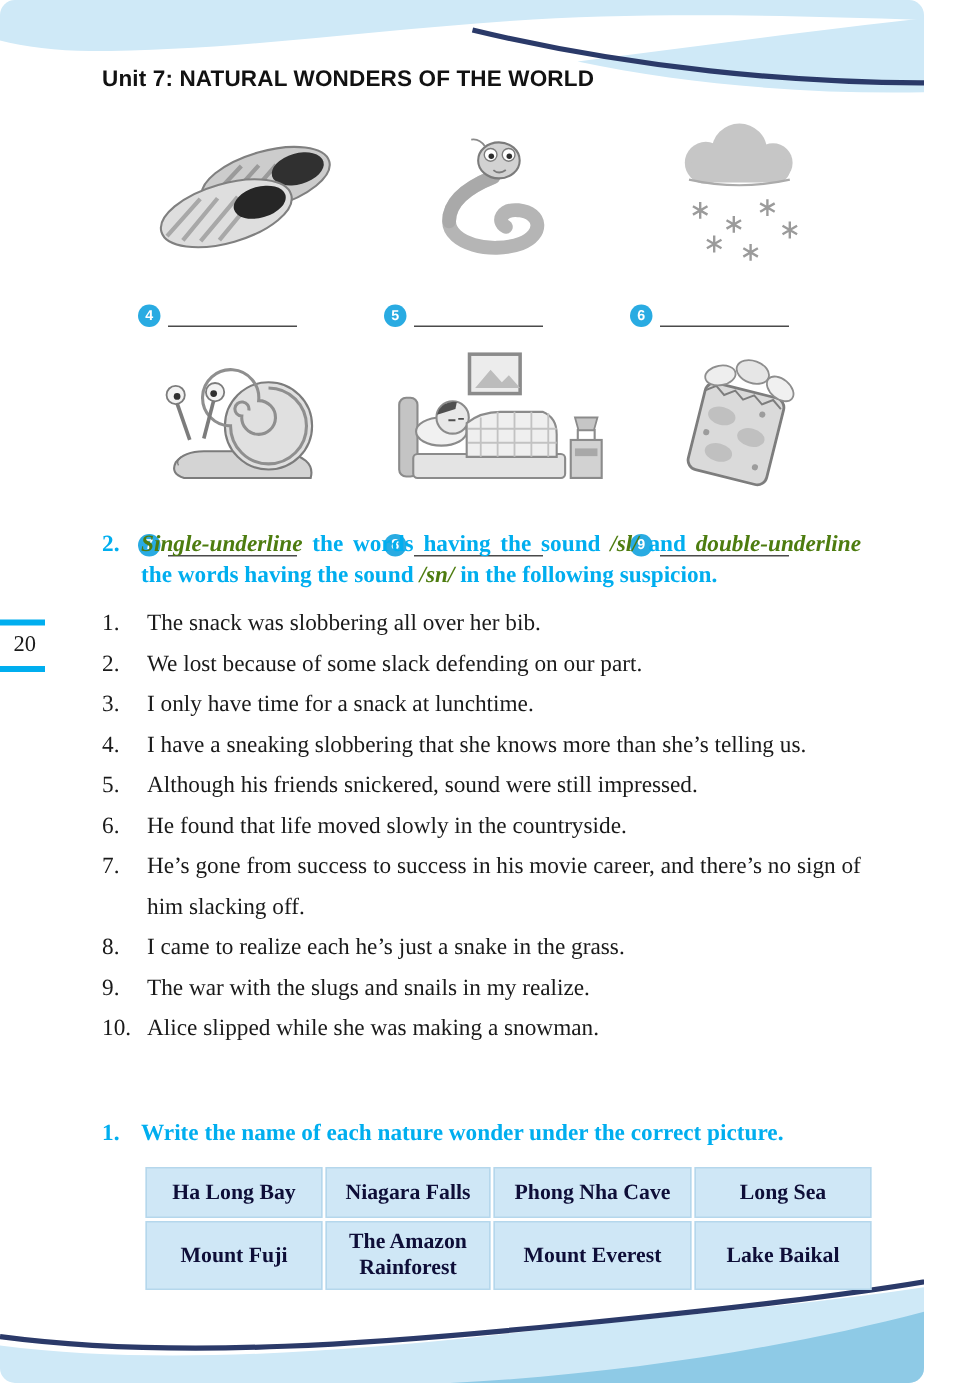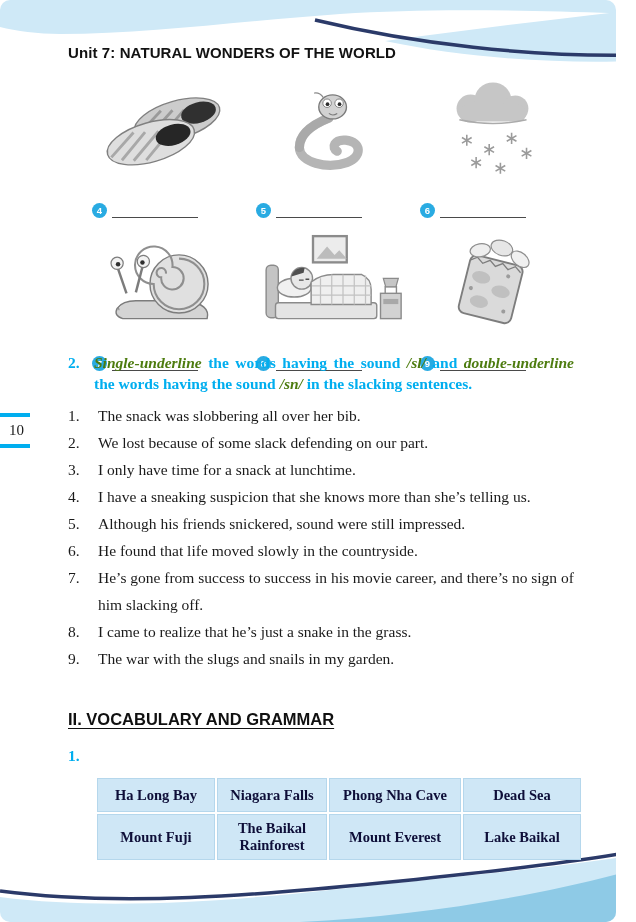--- a/index.html
+++ b/index.html
@@ -52,21 +52,21 @@
   <svg class="decor bottom" width="636" height="75" viewBox="0 0 636 75">
     <path d="M0,75 V50 C100,63 220,55 330,43 C440,31 550,22 636,8 V75 Z" fill="#cfe9f7"></path>
     <path d="M0,44 C120,60 260,48 380,36 C480,26 572,16 636,4" stroke="#2b3a69" stroke-width="3.5" fill="none"></path>
     <path d="M300,75 C420,69 540,49 636,22 V75 Z" fill="#8ecae6"></path>
   </svg>
 
   <div class="unit-title">Unit 7: NATURAL WONDERS OF THE WORLD</div>
 
   <div class="page-tab">
     <div class="tab-bar"></div>
-    <div class="tab-num">10</div>
+    <div class="tab-num">20</div>
     <div class="tab-bar"></div>
   </div>
 
   <div class="pic-grid">
 
     <div class="pic-cell">
       <svg width="150" height="104" viewBox="0 0 160 110">
         <g transform="translate(94,44) rotate(-16)">
           <ellipse cx="0" cy="0" rx="47" ry="20" fill="#cccccc" stroke="#808080" stroke-width="1.5"></ellipse>
           <path d="M-44,4 L-14,-14 M-34,9 L-2,-11 M-22,13 L10,-8" stroke="#9a9a9a" stroke-width="3" fill="none"></path>
@@ -200,78 +200,82 @@
       <span class="blank-line"></span>
     </div>
     <div class="ans-cell">
       <span class="num-badge">9</span>
       <span class="blank-line"></span>
     </div>
   </div>
 
   <div class="ex2">
     <span class="ex-num">2.</span>
-    <span class="ex-text"><span class="t-black">Single-underline </span><span class="t-cyan">the words having the sound </span><span class="t-black">/sl/ </span><span class="t-cyan">and </span><span class="t-black">double-underline </span><span class="t-cyan">the words having the sound </span><span class="t-black">/sn/ </span><span class="t-cyan">in the slacking sentences.</span></span>
+    <span class="ex-text"><span class="t-black">Single-underline </span><span class="t-cyan">the words having the sound </span><span class="t-black">/sl/ </span><span class="t-cyan">and </span><span class="t-black">double-underline </span><span class="t-cyan">the words having the sound </span><span class="t-black">/sn/ </span><span class="t-cyan">in the following suspicion.</span></span>
   </div>
 
   <div class="sent-list">
     <div class="sent">
         <span class="s-num">1.</span>
         <span class="s-text">The snack was slobbering all over her bib.</span>
       </div>
     <div class="sent">
         <span class="s-num">2.</span>
         <span class="s-text">We lost because of some slack defending on our part.</span>
       </div>
     <div class="sent">
         <span class="s-num">3.</span>
         <span class="s-text">I only have time for a snack at lunchtime.</span>
       </div>
     <div class="sent">
         <span class="s-num">4.</span>
-        <span class="s-text">I have a sneaking suspicion that she knows more than she’s telling us.</span>
+        <span class="s-text">I have a sneaking slobbering that she knows more than she’s telling us.</span>
       </div>
     <div class="sent">
         <span class="s-num">5.</span>
         <span class="s-text">Although his friends snickered, sound were still impressed.</span>
       </div>
     <div class="sent">
         <span class="s-num">6.</span>
         <span class="s-text">He found that life moved slowly in the countryside.</span>
       </div>
     <div class="sent">
         <span class="s-num">7.</span>
         <span class="s-text">He’s gone from success to success in his movie career, and there’s no sign of him slacking off.</span>
       </div>
     <div class="sent">
         <span class="s-num">8.</span>
-        <span class="s-text">I came to realize that he’s just a snake in the grass.</span>
+        <span class="s-text">I came to realize each he’s just a snake in the grass.</span>
       </div>
     <div class="sent">
         <span class="s-num">9.</span>
-        <span class="s-text">The war with the slugs and snails in my garden.</span>
-      </div>
-  </div>
-
-  <div class="vg-heading">II. VOCABULARY AND GRAMMAR</div>
+        <span class="s-text">The war with the slugs and snails in my realize.</span>
+      </div>
+    <div class="sent">
+        <span class="s-num">10.</span>
+        <span class="s-text">Alice slipped while she was making a snowman.</span>
+      </div>
+  </div>
+
 
   <div class="vg-ex1">
     <span class="ex-num">1.</span>
+    <span>Write the name of each nature wonder under the correct picture.</span>
   </div>
 
   <table class="nature-table">
     <tbody>
         <tr class="r1">
       <td class="c1">Ha Long Bay</td>
       <td class="c2">Niagara Falls</td>
       <td class="c3">Phong Nha Cave</td>
-      <td class="c4">Dead Sea</td>
+      <td class="c4">Long Sea</td>
     </tr>
     <tr class="r2">
       <td class="c1">Mount Fuji</td>
-      <td class="c2">The Baikal Rainforest</td>
+      <td class="c2">The Amazon Rainforest</td>
       <td class="c3">Mount Everest</td>
       <td class="c4">Lake Baikal</td>
     </tr>
   </tbody>
     </table>
 
 </div>
 
 </body></html>

